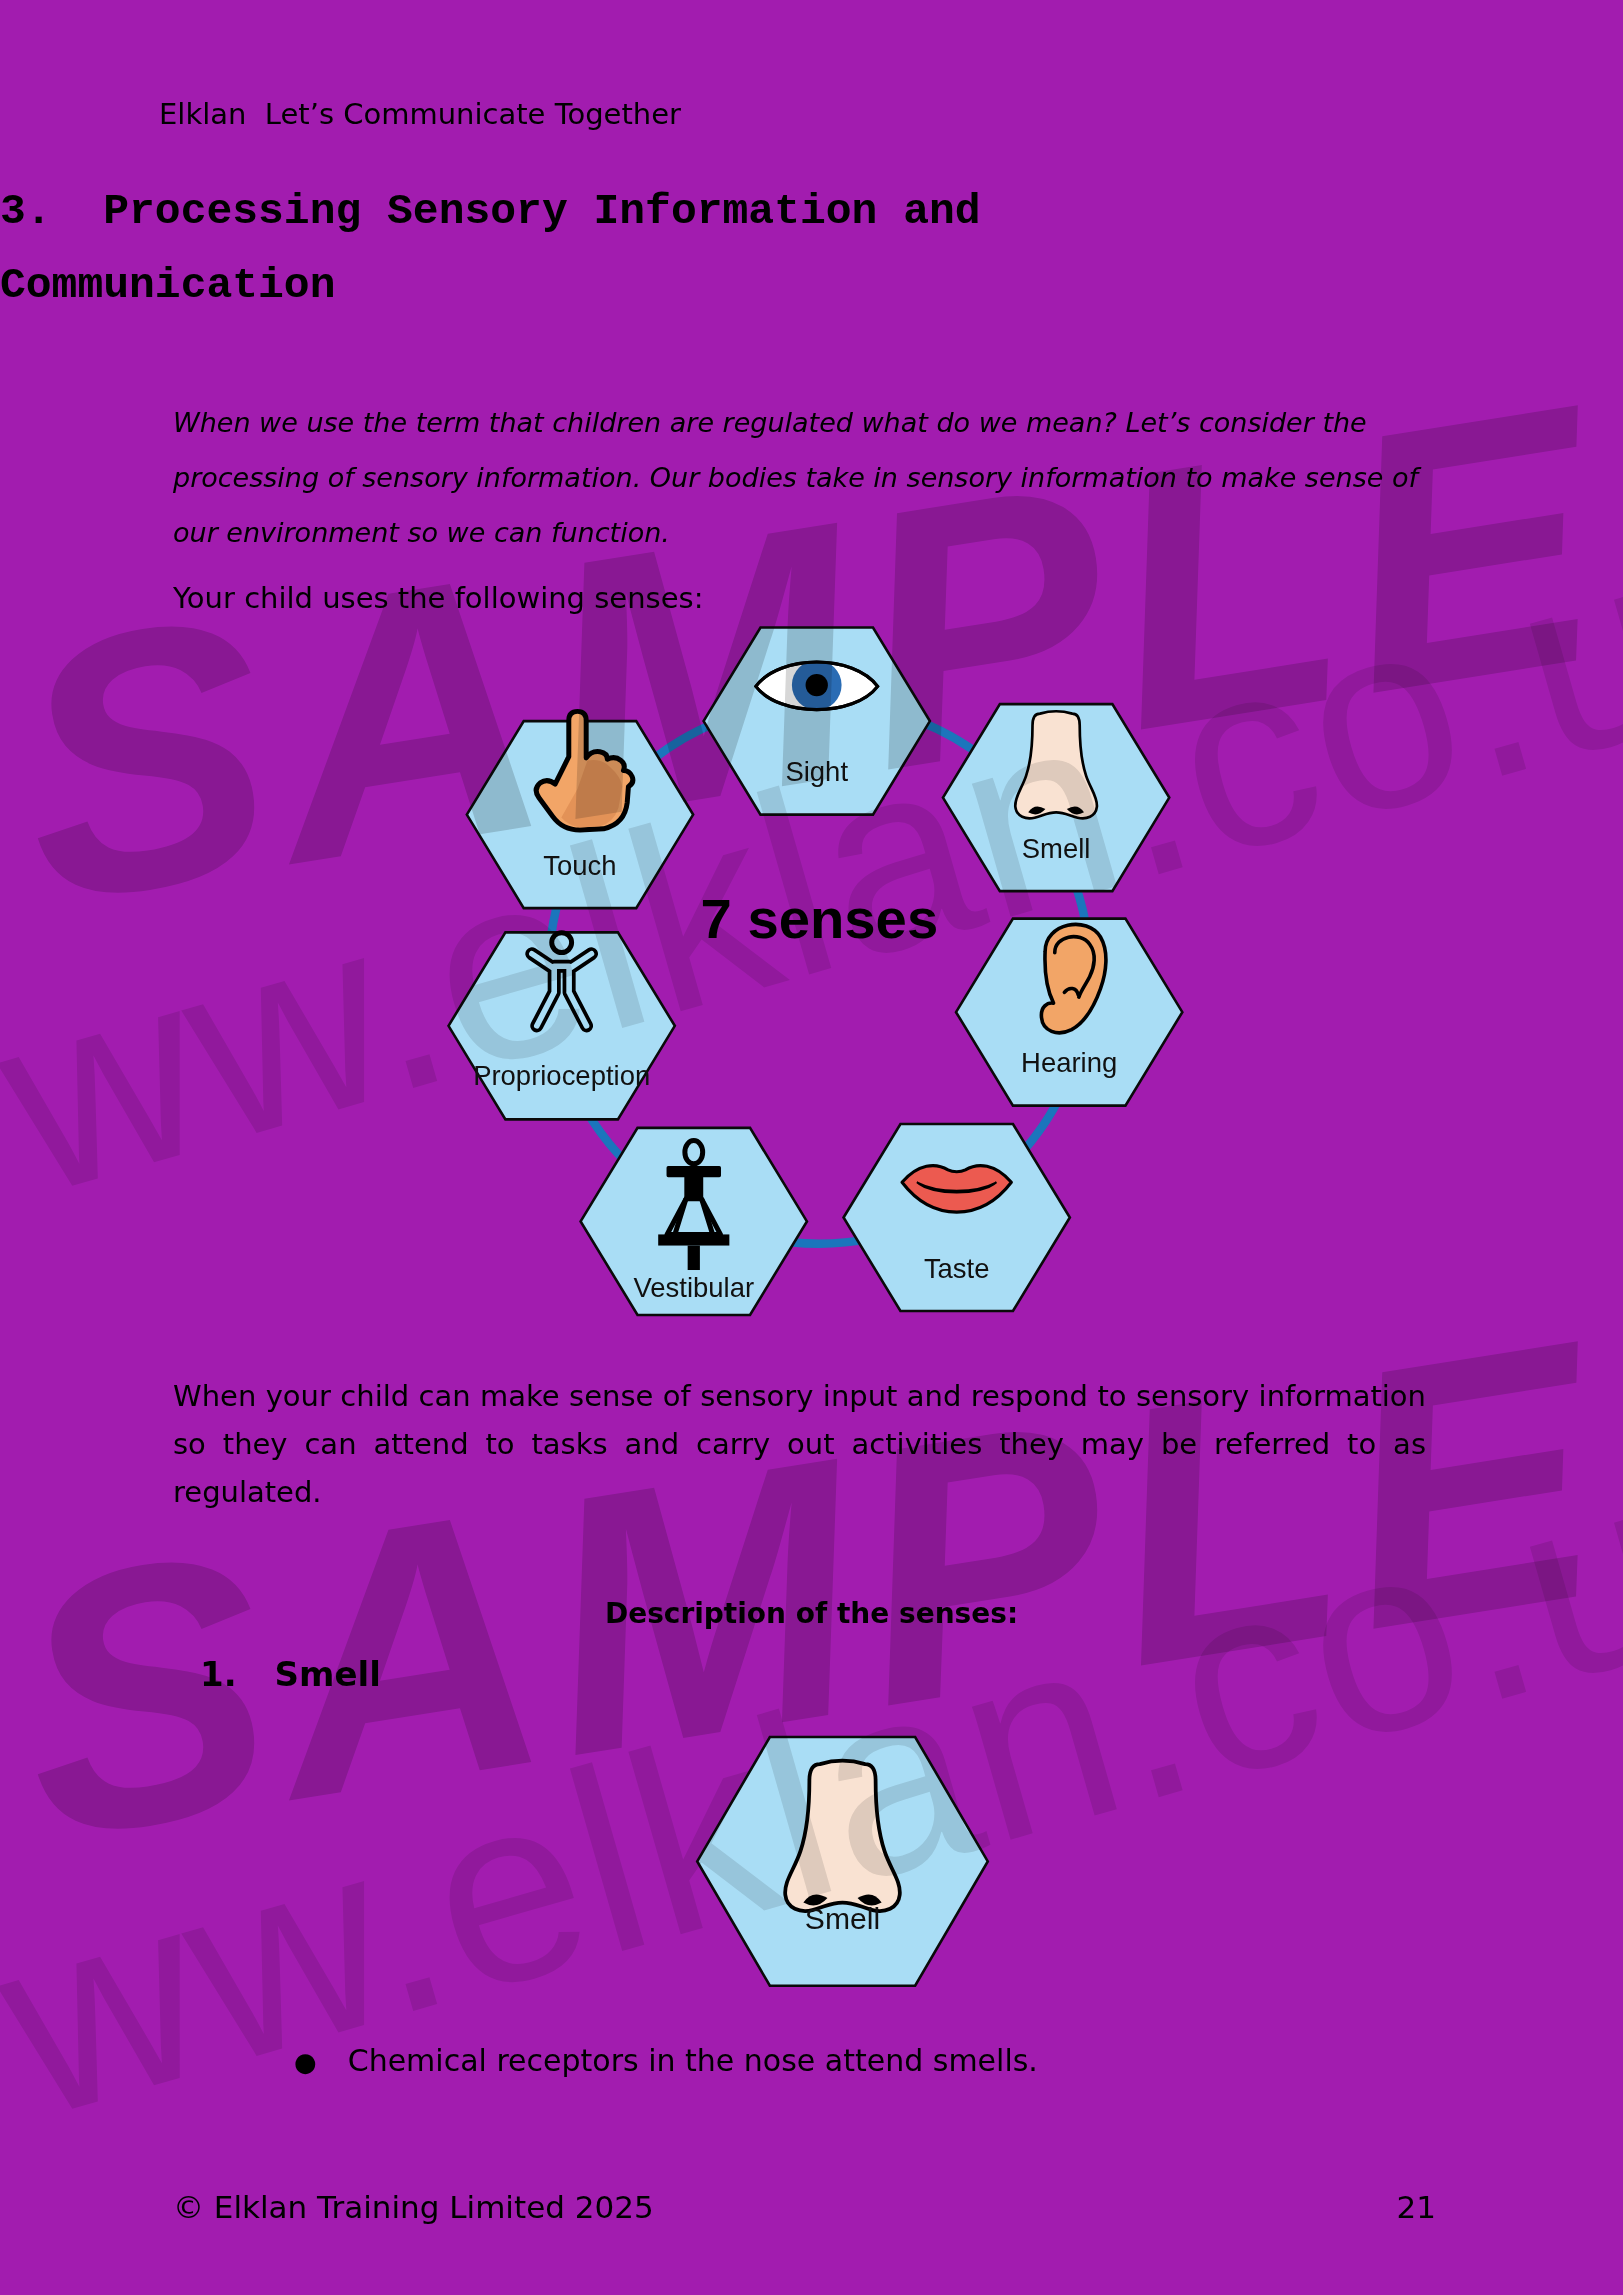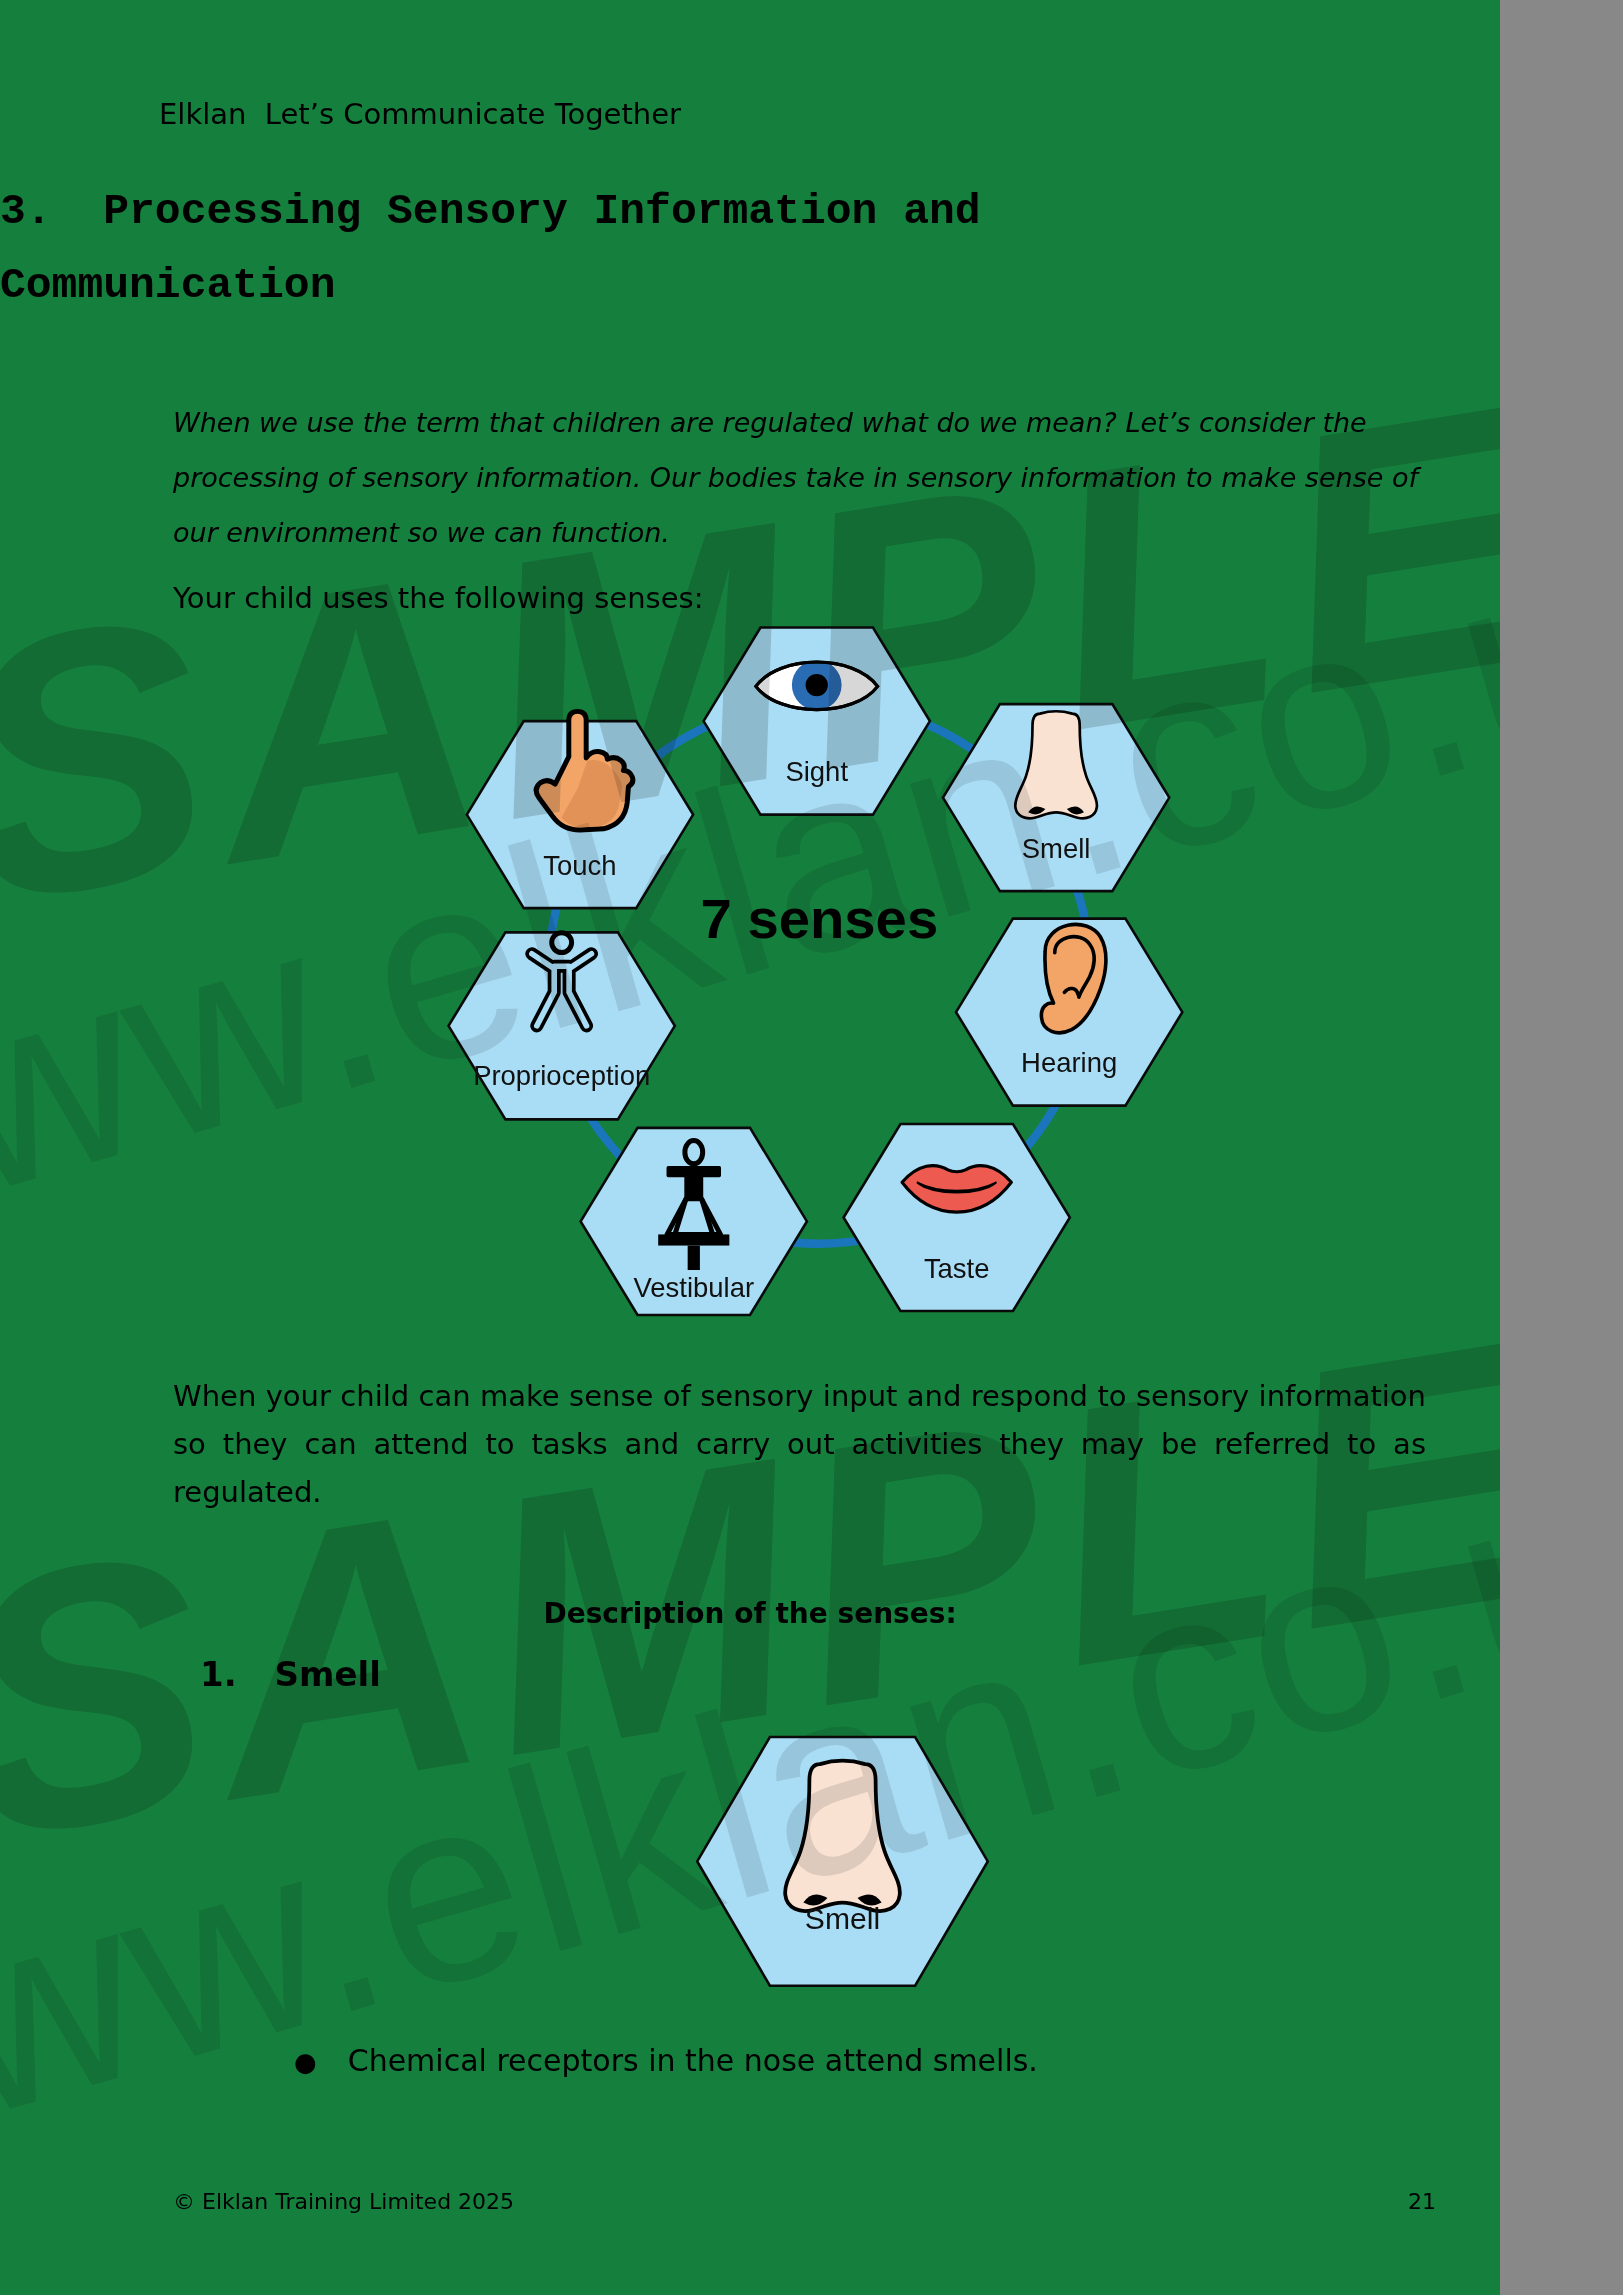--- a/index.html
+++ b/index.html
@@ -1,30 +1,30 @@
 <!DOCTYPE html>
 <html style="font-size:10.5px"><head>
 <meta charset="utf-8">
 <style>
   html,body{margin:0;padding:0;background:#888;}
-  .page{position:relative;width:1500px;height:2295px;background:#15803d;overflow:hidden;
+  .page{position:relative;width:1623px;height:2295px;background:#a21caf;overflow:hidden;
         font-family:"DejaVu Sans",sans-serif;color:#000;}
   .pre{white-space:pre-wrap;}
 
   .booklet-header{position:absolute;left:159px;top:97px;font-size:29px;}
   .doc-title{position:absolute;left:0;top:175px;width:100%;text-align:left;
              font-size:43px;font-weight:bold;line-height:1.72;font-family:Liberation Mono, monospace;}
   .para-1{position:absolute;left:173px;top:395px;width:1253px;font-size:27px;line-height:55px;font-style:italic;}
   .senses-lead{position:absolute;left:173px;top:581px;font-size:29px;}
   .para-2{position:absolute;left:173px;top:1372px;width:1253px;font-size:29px;line-height:48px;text-align:justify;}
   .section-heading{position:absolute;left:0;top:1597px;width:100%;text-align:center;font-size:28px;font-weight:bold;}
   .numbered-item{position:absolute;left:200px;top:1654px;font-size:34px;font-weight:bold;display:flex;gap:38px;}
   .bullet-row{position:absolute;left:294px;top:2043px;font-size:30px;display:flex;align-items:baseline;}
   .bullet-dot{margin-right:31px;font-size:26px;}
-  .page-footer{position:absolute;left:173px;top:2189px;width:1263px;font-size:22px;
+  .page-footer{position:absolute;left:173px;top:2189px;width:1263px;font-size:31px;
                display:flex;justify-content:space-between;}
 
   .diagram-svg{position:absolute;left:406px;top:609px;}
   .smell-hex-svg{position:absolute;left:692px;top:1733px;}
   .hex-label{font-family:"Liberation Sans",sans-serif;font-size:42px;fill:#111;}
   .center-label{font-family:"Liberation Sans",sans-serif;font-size:86px;font-weight:bold;fill:#000;}
   .hex-label-big{font-family:"Liberation Sans",sans-serif;font-size:46px;fill:#111;}
 
   .watermark{position:absolute;left:50%;white-space:nowrap;line-height:1;
              font-family:"Liberation Sans",sans-serif;mix-blend-mode:multiply;

